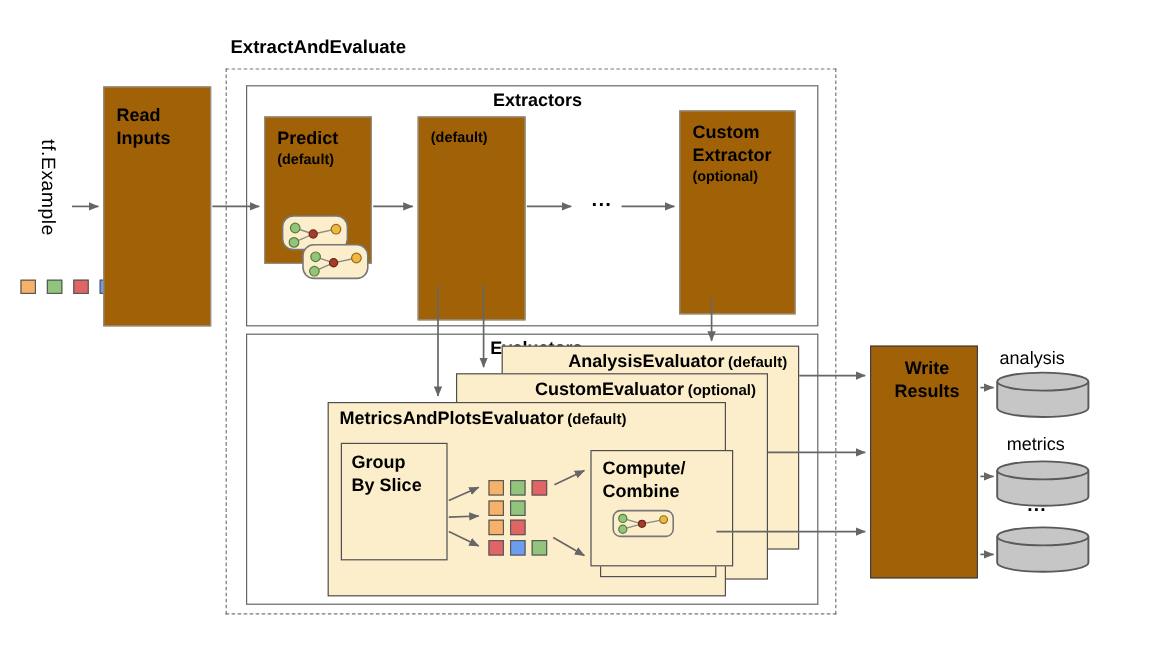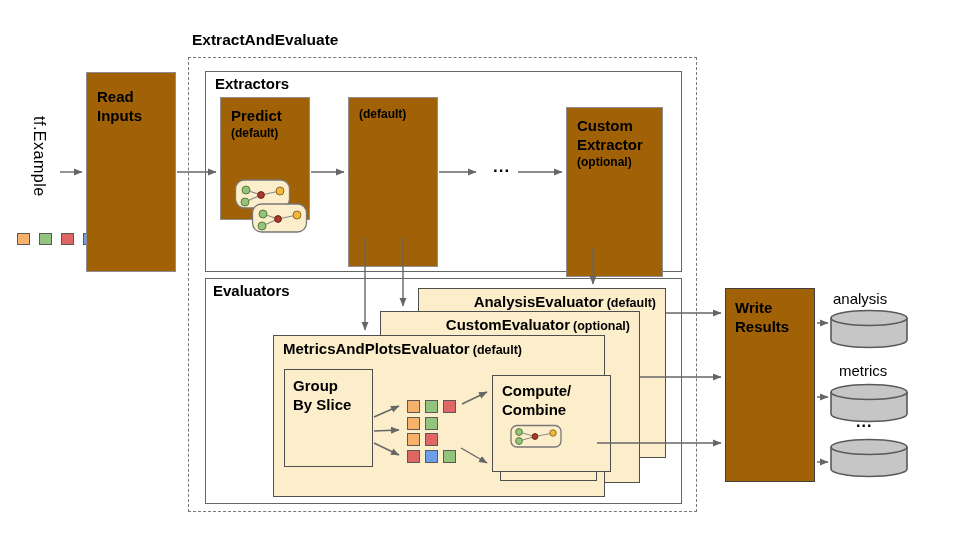--- a/index.html
+++ b/index.html
@@ -10,21 +10,21 @@
   .abs { position:absolute; box-sizing:border-box; }
 
   
   .tan { background:#a16207; border:1.6px solid #8f8f8f; }
   .tan-dark { background:#FCEECB; border:1.6px solid #4f4f4f; }
   .outer-box { background:transparent; border:1.6px solid #666; }
   .dashed-box { border:1.6px dashed #777; }
 
   
   .diagram-title { font-size:15.5px; font-weight:700; }
-  .section-label { font-size:15px; font-weight:700; padding:3px 0 0 9px; }
+  .section-label { font-size:15px; font-weight:700; padding:3px 0 0 9px;text-align:center; }
   .box-title { font-size:15px; font-weight:700; line-height:1.25; white-space:pre-line; }
   .qualifier { font-size:12px; font-weight:700; line-height:1.2; }
   .pad { padding:9px 4px 0 10px; }
   .ev-title { white-space:nowrap; padding:4px 9px; }
   .ev-name { font-size:15px; font-weight:700; }
   .ev-q { font-size:12.5px; font-weight:700; margin-left:3px; }
   .ellipsis { font-size:17px; font-weight:700; letter-spacing:1px; }
   .plain-label { font-size:15px;text-align:right; }
   .vertical-label {
     writing-mode:vertical-rl; font-size:16px; letter-spacing:0.5px;
@@ -97,21 +97,21 @@
     <circle cx="44" cy="42" r="3.4" fill="#A63A2B" stroke="#6e2417" stroke-width="1"></circle>
     <circle cx="63" cy="38" r="4" fill="#F4B63F" stroke="#8a6d1f" stroke-width="1"></circle>
   </svg>
 
   <div class="abs tan pad" style="left:348px; top:97px; width:90px; height:170px;">
     <div class="qualifier">(default)</div>
   </div>
 
   <div class="abs ellipsis" style="left:493px; top:157px;">...</div>
 
-  <div class="abs tan pad" style="left:566px; top:107px; width:97px; height:170px;">
+  <div class="abs tan pad" style="left:566px; top:92px; width:97px; height:170px;">
     <div class="box-title">Custom
 Extractor</div>
     <div class="qualifier">(optional)</div>
   </div>
 
   <div class="abs outer-box" style="left:205px; top:278px; width:477px; height:226px;">
     <div class="section-label" style="padding-left:7px;">Evaluators</div>
   </div>
 
   <div class="abs tan-dark ev-title" style="left:418px; top:288px; width:248px; height:170px; text-align:right;">
@@ -161,21 +161,21 @@
       <line x1="9" y1="8" x2="25" y2="12.5"></line>
         <line x1="9" y1="17" x2="25" y2="12.5"></line>
         <line x1="25" y1="12.5" x2="43" y2="9"></line>
     </g>
     <circle cx="9" cy="8" r="3.4" fill="#93C47D" stroke="#5b7d3a"></circle>
     <circle cx="9" cy="17" r="3.4" fill="#93C47D" stroke="#5b7d3a"></circle>
     <circle cx="25" cy="12.5" r="2.9" fill="#A63A2B" stroke="#6e2417"></circle>
     <circle cx="43" cy="9" r="3.2" fill="#F4B63F" stroke="#8a6d1f"></circle>
   </svg>
 
-  <div class="abs tan pad" style="left:725px; top:288px; width:90px; height:194px; border-color:#3f3f3f; padding-top:10px; padding-left:9px;">
+  <div class="abs tan pad" style="left:725px; top:288px; width:90px; height:194px; border-color:#3f3f3f; padding-top:10px; padding-left:9px;text-align:center;">
     <div class="box-title">Write
 Results</div>
   </div>
 
   <div class="abs plain-label" style="left:833px; top:290px;">analysis</div>
   <svg class="abs" style="left:829px; top:309px;" width="80" height="41" viewBox="0 0 80 41">
     <path d="M2 9 L2 31 A38 7.5 0 0 0 78 31 L78 9" fill="#C6C6C6" stroke="#595959" stroke-width="1.6"></path>
     <ellipse cx="40" cy="9" rx="38" ry="7.5" fill="#C6C6C6" stroke="#595959" stroke-width="1.6"></ellipse>
   </svg>
 

